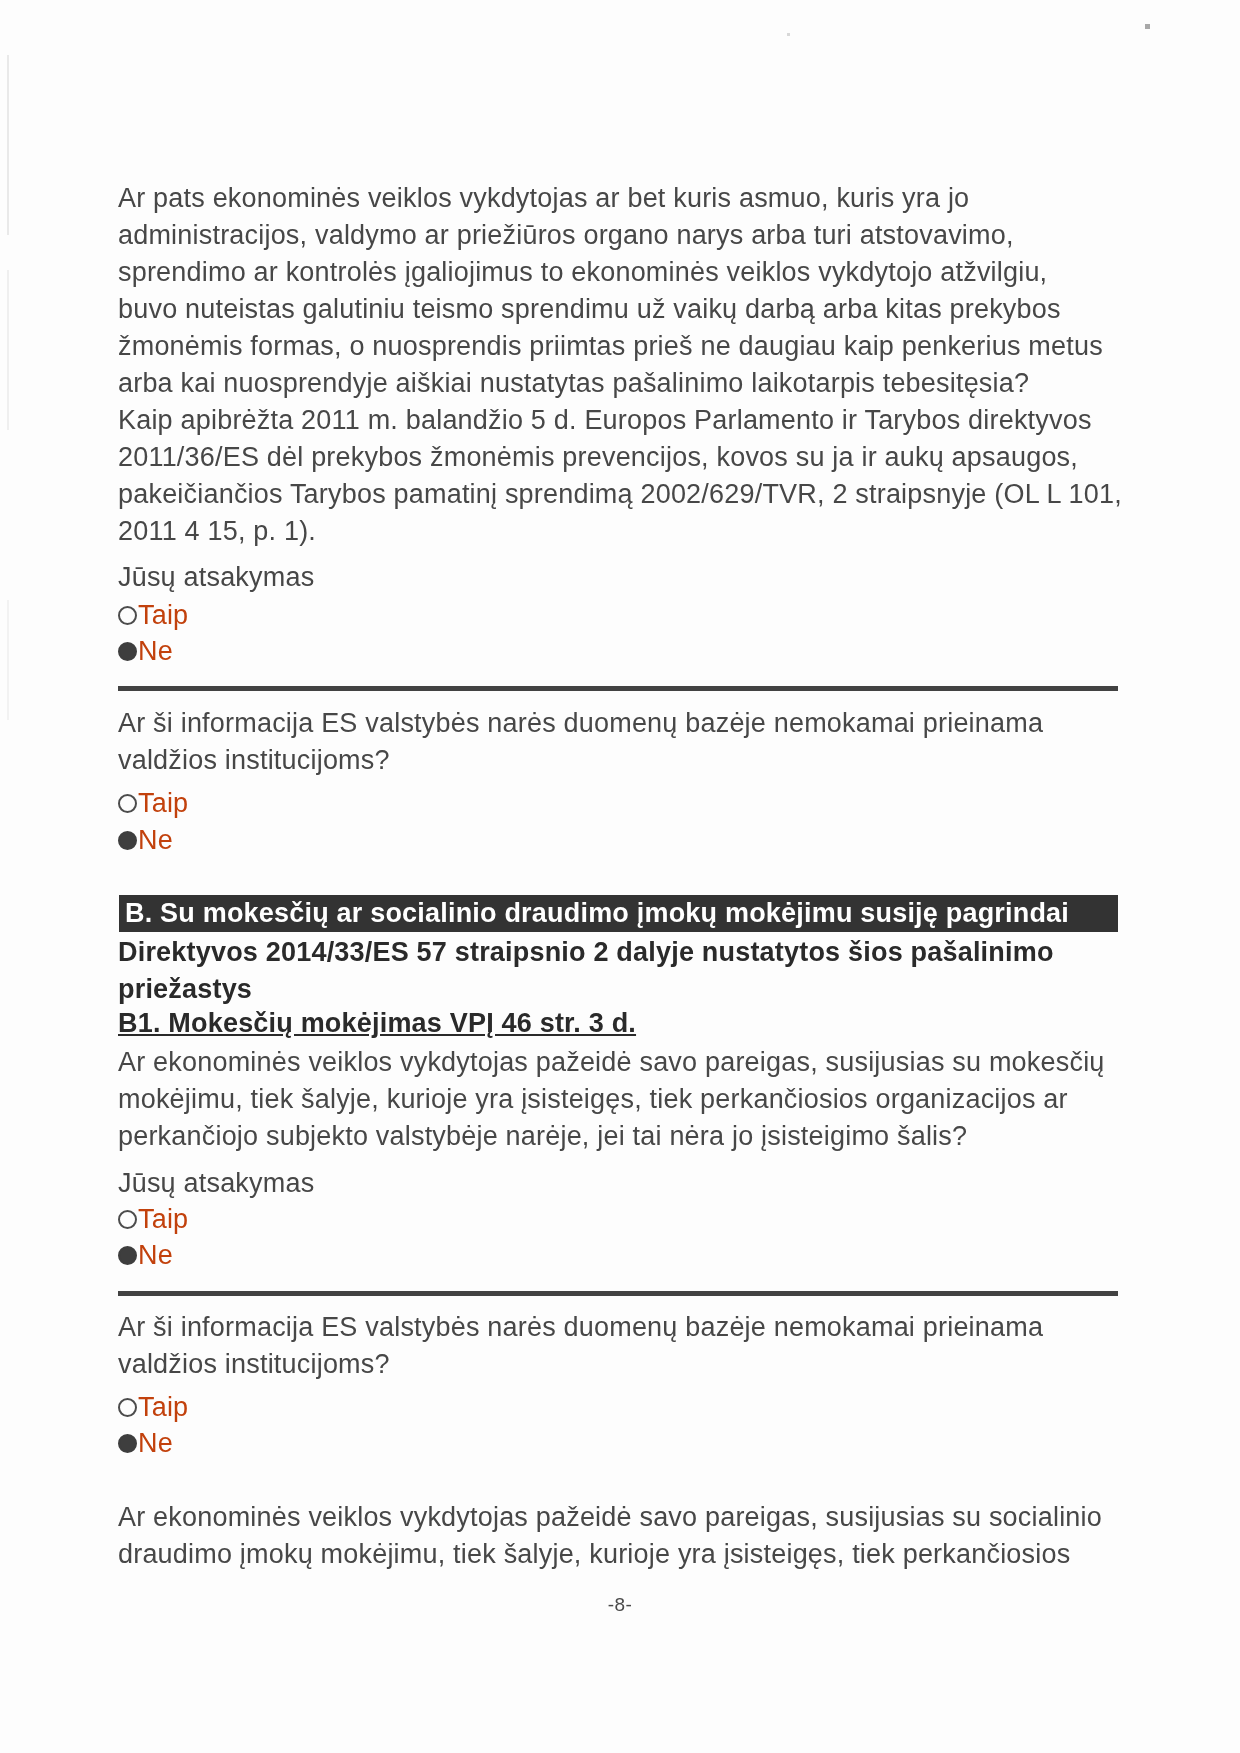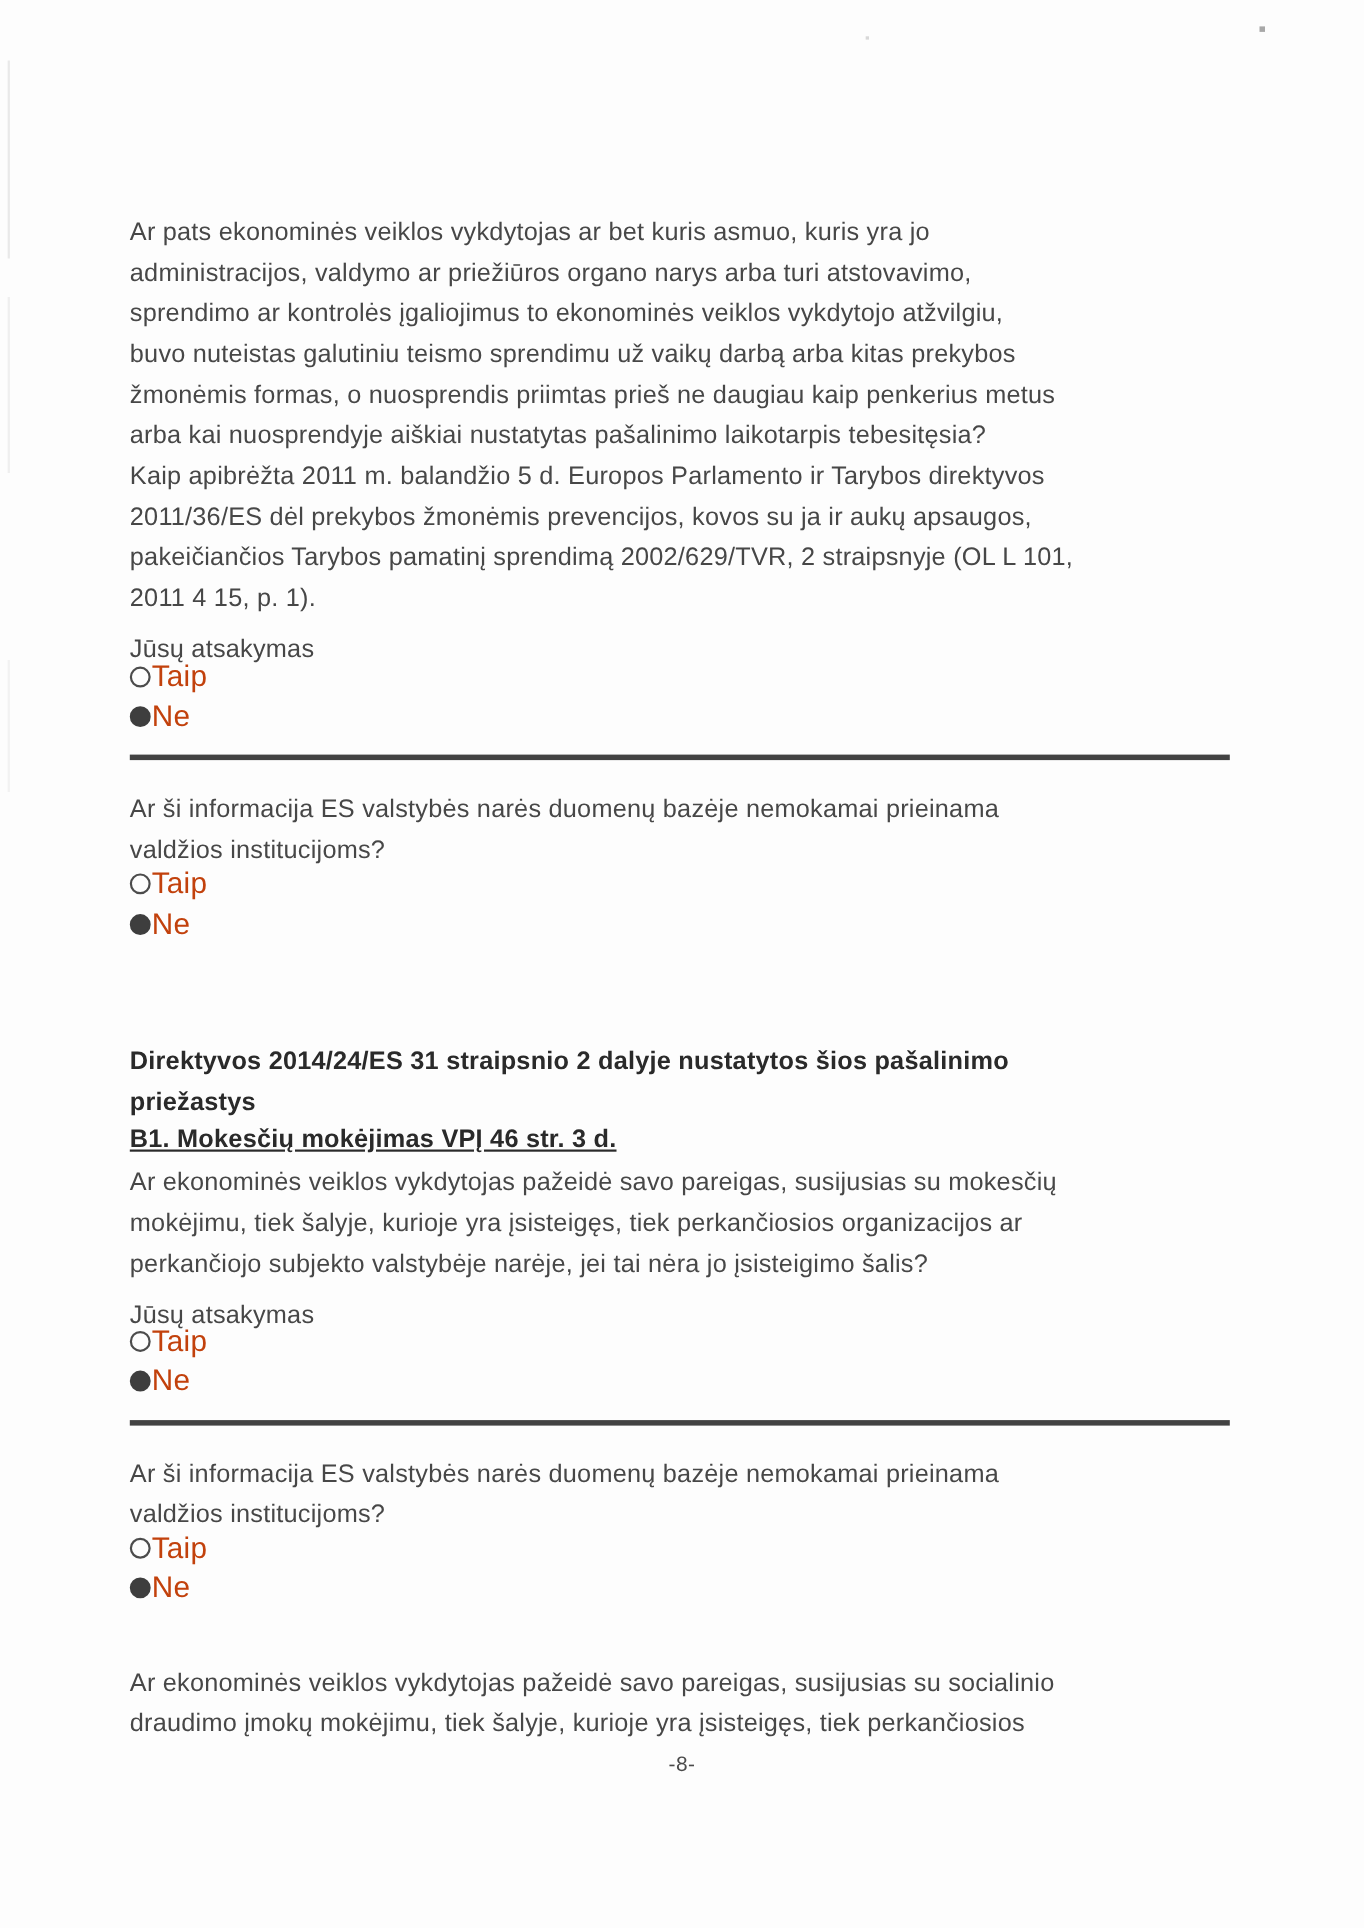--- a/index.html
+++ b/index.html
@@ -5,25 +5,24 @@
   html,body{margin:0;padding:0;background:#ffffff;}
   #page{
     position:relative;
     width:1240px;height:1753px;
     background:#fdfdfd;
     overflow:hidden;
     font-family:"Liberation Sans", sans-serif;
   }
   .txt{
     position:absolute;left:118px;
-    font-size:23px;line-height:37px;
+    font-size:27px;line-height:37px;
     color:#474747;
     white-space:pre-line;
     letter-spacing:0.2px;
-    margin-top:12px;
   }
   .bold{font-weight:bold;color:#2a2a2a;}
   .bar{
     position:absolute;left:119px;top:895px;
     width:999px;height:37px;
     background:#333333;
     color:#ffffff;
     font-size:27px;line-height:37px;font-weight:bold;
     padding-left:6px;box-sizing:border-box;
     letter-spacing:0.2px;
@@ -92,22 +91,23 @@
 
   <div class="radio-row" style="top:785px;">
     <span class="radio"></span>
     <span>Taip</span>
   </div>
   <div class="radio-row" style="top:822px;">
     <span class="radio filled"></span>
     <span>Ne</span>
   </div>
 
+  <div class="bar">B. Su mokesčių ar socialinio draudimo įmokų mokėjimu susiję pagrindai</div>
 
-  <div class="txt bold" style="top:934px;width:1010px;">Direktyvos 2014/24/ES 31 straipsnio 2 dalyje nustatytos šios pašalinimo
+  <div class="txt bold" style="top:934px;width:1010px;">Direktyvos 2014/33/ES 57 straipsnio 2 dalyje nustatytos šios pašalinimo
 priežastys</div>
 
   <div class="txt bold" style="top:1005px;width:1010px;text-decoration:underline;">B1. Mokesčių mokėjimas VPĮ 46 str. 3 d.</div>
 
   <div class="txt" style="top:1044px;width:1010px;">Ar ekonominės veiklos vykdytojas pažeidė savo pareigas, susijusias su mokesčių
 mokėjimu, tiek šalyje, kurioje yra įsisteigęs, tiek perkančiosios organizacijos ar
 perkančiojo subjekto valstybėje narėje, jei tai nėra jo įsisteigimo šalis?</div>
 
   <div class="txt" style="top:1165px;">Jūsų atsakymas</div>
 

